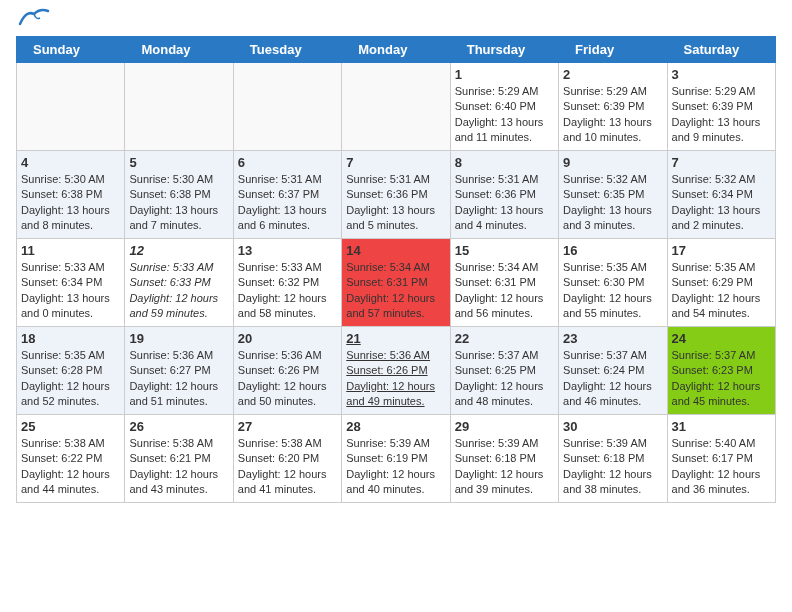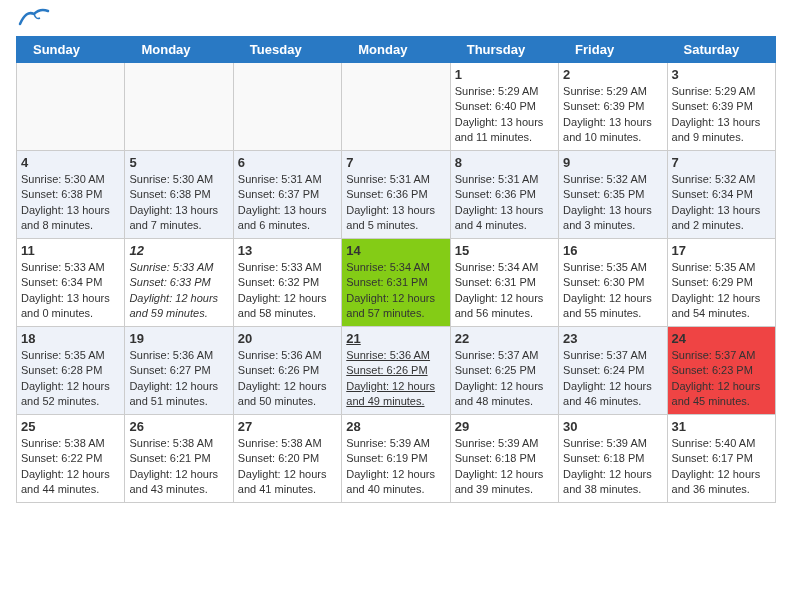--- a/index.html
+++ b/index.html
@@ -211,21 +211,21 @@
 Daylight: 12 hours
 and 59 minutes.</div>
         </td>
         <td style="background-color: rgb(255, 255, 255);">
           <span class="day-num">13</span>
           <div class="day-info" style="white-space: pre-line;">Sunrise: 5:33 AM
 Sunset: 6:32 PM
 Daylight: 12 hours
 and 58 minutes.</div>
         </td>
-        <td style="background-color: #84cc16; margin-left: 48px;">
+        <td style="background-color: #ef4444; margin-left: 48px;">
           <span class="day-num">14</span>
           <div class="day-info" style="white-space: pre-line;">Sunrise: 5:34 AM
 Sunset: 6:31 PM
 Daylight: 12 hours
 and 57 minutes.</div>
         </td>
         <td style="background-color: rgb(255, 255, 255);">
           <span class="day-num">15</span>
           <div class="day-info" style="white-space: pre-line;">Sunrise: 5:34 AM
 Sunset: 6:31 PM
@@ -283,21 +283,21 @@
 Daylight: 12 hours
 and 48 minutes.</div>
         </td>
         <td style="background-color: rgb(238, 242, 249);">
           <span class="day-num">23</span>
           <div class="day-info" style="white-space: pre-line;">Sunrise: 5:37 AM
 Sunset: 6:24 PM
 Daylight: 12 hours
 and 46 minutes.</div>
         </td>
-        <td style="background-color: #ef4444;">
+        <td style="background-color: #84cc16;">
           <span class="day-num">24</span>
           <div class="day-info" style="white-space: pre-line;">Sunrise: 5:37 AM
 Sunset: 6:23 PM
 Daylight: 12 hours
 and 45 minutes.</div>
         </td>
       </tr>
       <tr>
         <td style="background-color: rgb(255, 255, 255);">
           <span class="day-num">25</span>

